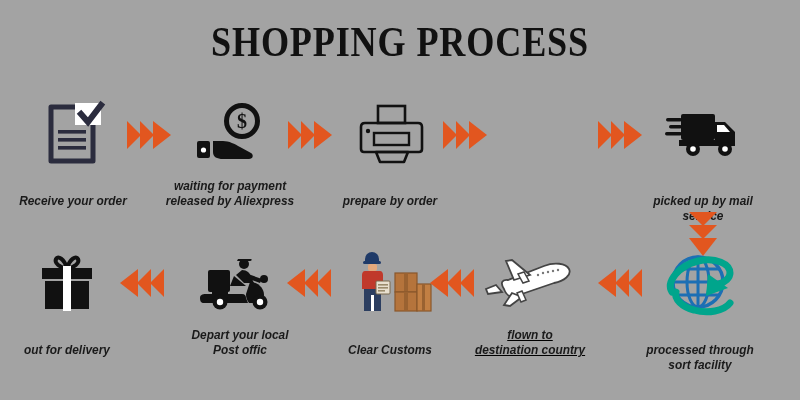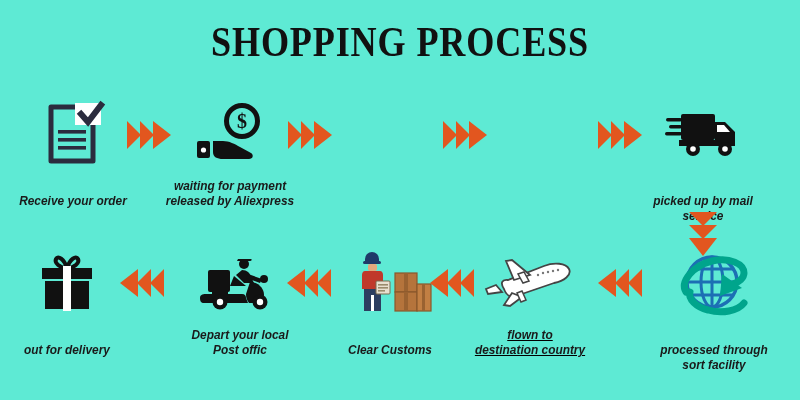--- a/index.html
+++ b/index.html
@@ -12,21 +12,21 @@
     height: 400px;
     overflow: hidden;
     font-family: "Liberation Sans", sans-serif;
     position: relative;
   }
 
   #canvas {
     position: relative;
     width: 800px;
     height: 400px;
-    background: #5eead4;
+    background: #a3a3a3;
   }
 
   
   .title {
     position: absolute;
     top: 18px;
     left: 0;
     width: 800px;
     text-align: center;
     font-family: "Liberation Serif", serif;
@@ -125,20 +125,32 @@
   </div>
 
   <div class="arrow" style="left:288px; top:118px;">
     <svg viewBox="0 0 46 34">
       <path d="M0 3 L14 17 L0 31 Z" fill="#E2561F"></path>
       <path d="M13 3 L27 17 L13 31 Z" fill="#E2561F"></path>
       <path d="M26 3 L44 17 L26 31 Z" fill="#E2561F"></path>
     </svg>
   </div>
 
+  <div class="step r1 one-line" style="left:315px;">
+    <div class="icon-box">
+      <svg width="66" height="62" viewBox="0 0 66 62">
+        <rect x="21" y="3" width="27" height="17" fill="none" stroke="#111111" stroke-width="2.6"></rect>
+        <path d="M8 20 h53 c3 0 4 2 4 4 v22 c0 2 -1 3 -3 3 h-55 c-2 0 -3 -1 -3 -3 v-22 c0 -2 1 -4 4 -4 Z" fill="none" stroke="#111111" stroke-width="2.6"></path>
+        <rect x="17" y="30" width="35" height="12" fill="none" stroke="#111111" stroke-width="2.4"></rect>
+        <circle cx="11" cy="28" r="2.2" fill="#111111"></circle>
+        <path d="M19 49 l4 10 h24 l4 -10 Z" fill="none" stroke="#111111" stroke-width="2.6" stroke-linejoin="round"></path>
+      </svg>
+    </div>
+    <div class="step-label">prepare by order</div>
+  </div>
 
   <div class="arrow" style="left:443px; top:118px;">
     <svg viewBox="0 0 46 34">
       <path d="M0 3 L14 17 L0 31 Z" fill="#E2561F"></path>
       <path d="M13 3 L27 17 L13 31 Z" fill="#E2561F"></path>
       <path d="M26 3 L44 17 L26 31 Z" fill="#E2561F"></path>
     </svg>
   </div>
 
 
@@ -287,21 +299,21 @@
   </div>
 
   <div class="arrow" style="left:596px; top:266px;">
     <svg viewBox="0 0 46 34">
       <path d="M46 3 L32 17 L46 31 Z" fill="#E2561F"></path>
       <path d="M33 3 L19 17 L33 31 Z" fill="#E2561F"></path>
       <path d="M20 3 L2 17 L20 31 Z" fill="#E2561F"></path>
     </svg>
   </div>
 
-  <div class="step r2 one-line" style="left:639px;">
+  <div class="step r2 one-line" style="left:625px;">
     <div class="icon-box">
       <svg width="72" height="70" viewBox="0 0 72 70">
         <circle cx="34" cy="34" r="25" fill="none" stroke="#1C6FB4" stroke-width="3.4"></circle>
         <ellipse cx="34" cy="34" rx="11" ry="25" fill="none" stroke="#1C6FB4" stroke-width="3"></ellipse>
         <path d="M9 34 h50" stroke="#1C6FB4" stroke-width="3"></path>
         <path d="M13 21 h42" stroke="#1C6FB4" stroke-width="3"></path>
         <path d="M13 47 h42" stroke="#1C6FB4" stroke-width="3"></path>
         <path d="M34 9 v50" stroke="#1C6FB4" stroke-width="3"></path>
         <path d="M8 44 C2 34 14 18 34 13 C52 9 66 16 66 25 C66 30 61 34 55 36" fill="none" stroke="#00A58C" stroke-width="7" stroke-linecap="round"></path>
         <path d="M66 55 C60 63 44 66 30 62 C18 59 10 51 12 44" fill="none" stroke="#00A58C" stroke-width="7" stroke-linecap="round"></path>

